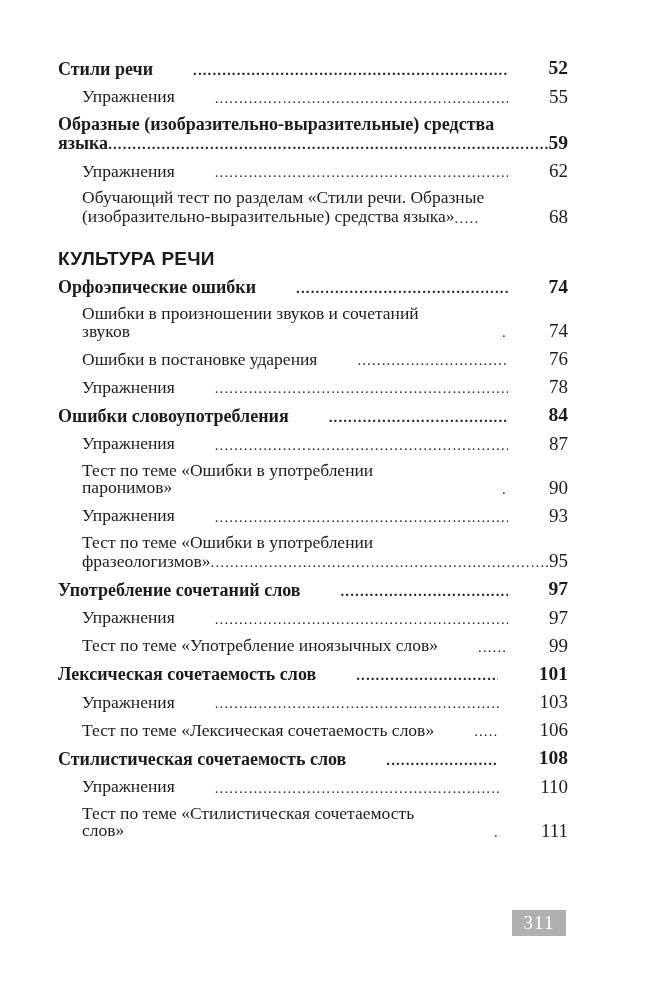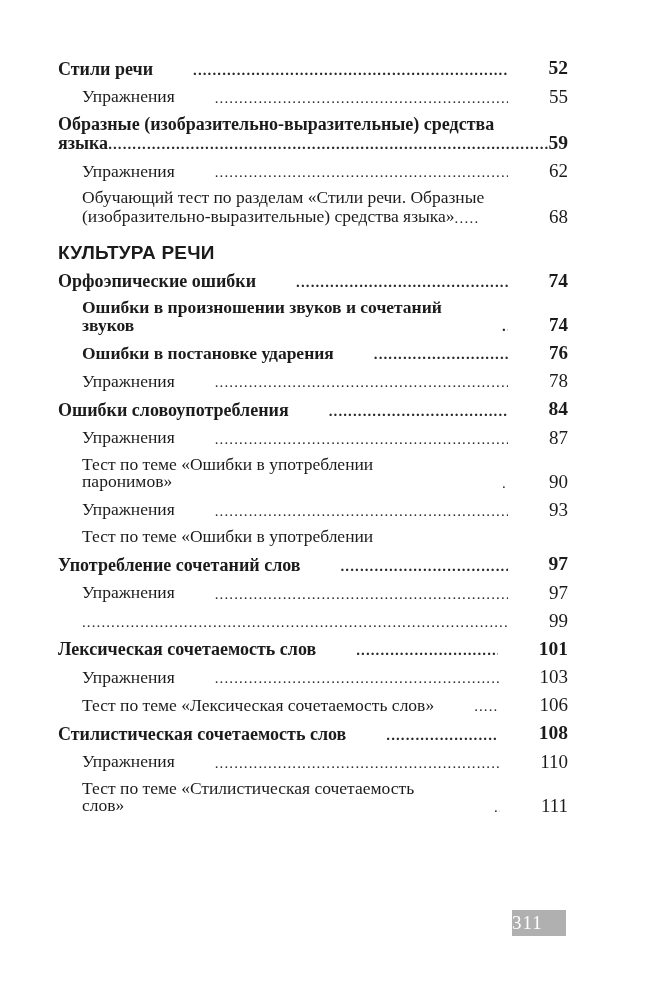--- a/index.html
+++ b/index.html
@@ -64,21 +64,21 @@
 
   
   .lvl-section {            
     font-weight: bold;
     font-size: 18px;
     margin-left: 0;
   }
   .lvl-section .page { font-size: 19.5px; }
 
   .lvl-sub {                
-    font-weight: bold;
+    font-weight: normal;
     font-size: 17.5px;
     margin-left: 24px;
     width: calc(100% - 24px);
   }
 
   .lvl-ital {               
     font-size: 17.5px;
     margin-left: 24px;
     width: calc(100% - 24px);
   }
@@ -104,37 +104,38 @@
     letter-spacing: 1.2px;
   }
 
   
   .part-heading {
     font-family: "Liberation Sans", "DejaVu Sans", sans-serif;
     font-weight: bold;
     font-size: 19px;
     letter-spacing: 0.2px;
     color: #1b1b1b;
-    margin-top: 16px;
+    margin-top: 22px;
     margin-bottom: 7px;
   }
 
   
   #folio {
     position: absolute;
     left: 512px;
     top: 910px;
     width: 54px;
     height: 26px;
     background: #b0b0b0;
     color: #ffffff;
     font-family: "Liberation Serif", "DejaVu Serif", serif;
     font-size: 19px;
     display: flex;
     align-items: center;
+    justify-content: center;
     letter-spacing: 1px;
   }
 </style>
 </head>
 <body>
 
 <div id="toc">
     <div class="entry lvl-section">
       <span class="title">Стили речи</span>
       <span class="leader"></span>
@@ -202,32 +203,38 @@
       <span class="leader fewdots"></span>
       <span class="page">90</span>
     </div>
     <div class="entry lvl-ital">
       <span class="title">Упражнения</span>
       <span class="leader"></span>
       <span class="page">93</span>
     </div>
     <div class="entry lvl-ital wrap">
       <span class="title-first">Тест по теме «Ошибки в употреблении</span>
+      <span class="lastline">
+        <span class="title">фразеологизмов»</span>
+        <span class="leader"></span>
+        <span class="page">95</span>
+      </span>
     </div>
     <div class="entry lvl-section">
       <span class="title">Употребление сочетаний слов</span>
       <span class="leader"></span>
       <span class="page">97</span>
     </div>
     <div class="entry lvl-ital">
       <span class="title">Упражнения</span>
       <span class="leader"></span>
       <span class="page">97</span>
     </div>
     <div class="entry lvl-ital">
+      <span class="title">Тест по теме «Употребление иноязычных слов»</span>
       <span class="leader"></span>
       <span class="page">99</span>
     </div>
     <div class="entry lvl-section">
       <span class="title">Лексическая сочетаемость слов</span>
       <span class="leader"></span>
       <span class="page">101</span>
     </div>
     <div class="entry lvl-ital">
       <span class="title">Упражнения</span>

